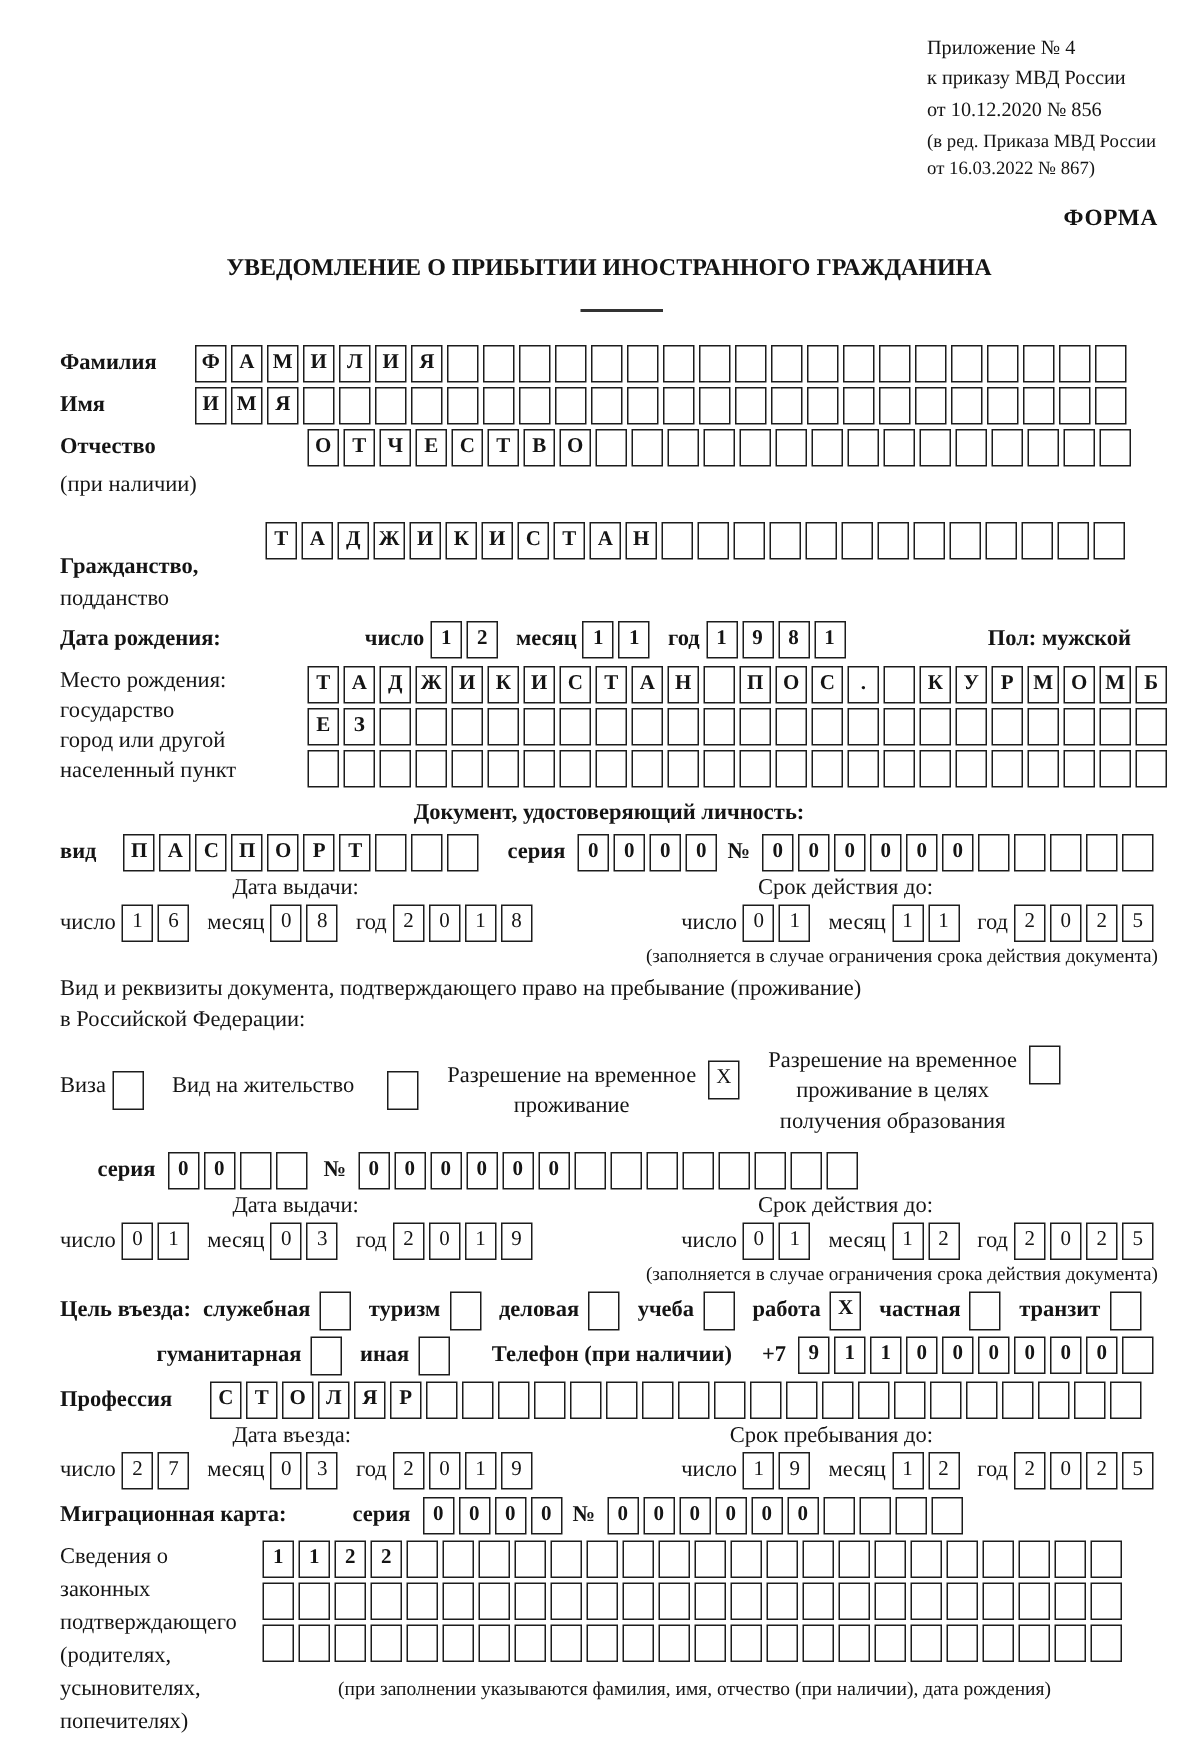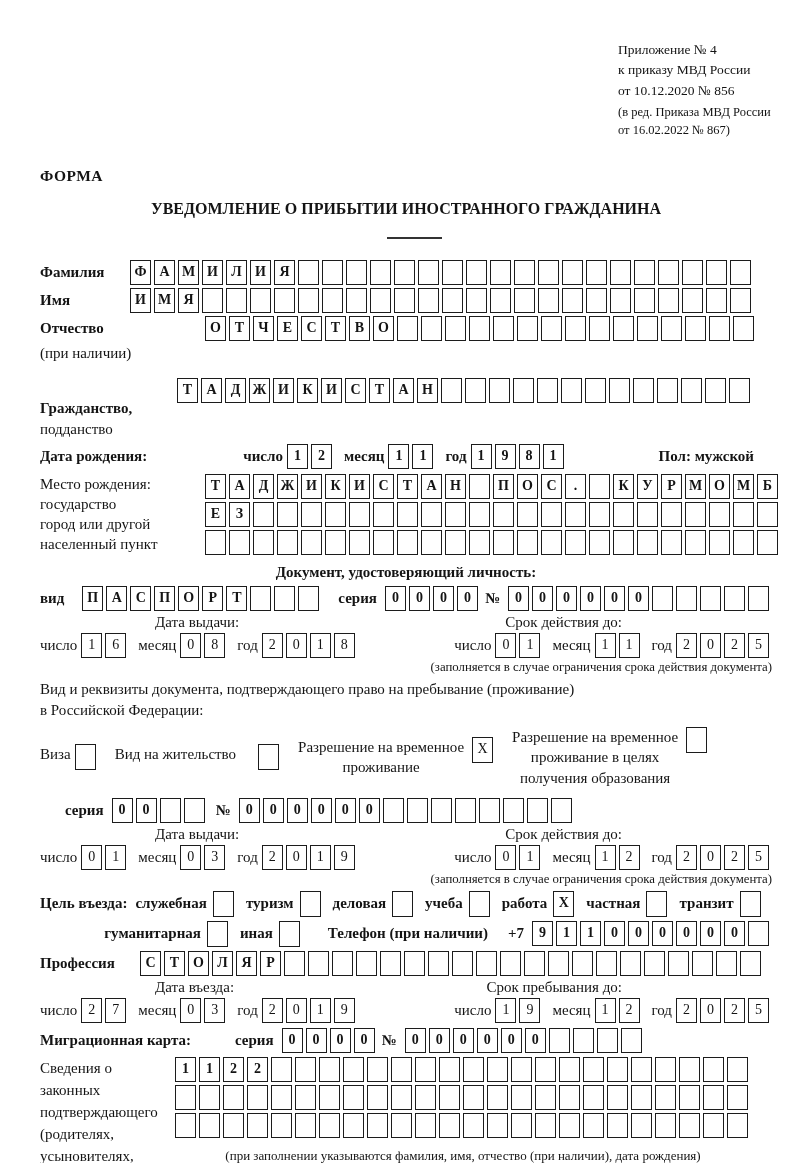--- a/index.html
+++ b/index.html
@@ -1,25 +1,25 @@
 <!DOCTYPE html>
 <html><head>
 <meta charset="utf-8">
 <style>
   html,body { margin:0; padding:0; background:#ffffff; }
   body {
     width:800px; height:1163px; overflow:hidden;
     font-family:"Liberation Serif", serif; color:#141414;
   }
-  .page { box-sizing:border-box; width:800px; height:1163px; padding:40px 28px 0 40px; }
+  .page { box-sizing:border-box; width:800px; height:1163px; padding:22px 28px 0 40px; }
 
   
   .ref-block { margin-left:578px; font-size:13.5px; line-height:1.5; }
   .ref-amend { margin-left:578px; font-size:12.5px; line-height:1.45; margin-top:2px; }
-  .forma { text-align:left; font-weight:bold; font-size:15.5px; margin-top:28px; letter-spacing:0.5px; }
+  .forma { text-align:right; font-weight:bold; font-size:15.5px; margin-top:16px; letter-spacing:0.5px; }
 
   .title { text-align:center; font-weight:bold; font-size:16px; line-height:1.55; margin-top:12px; }
   .title-blank { display:inline-block; width:55px; border-bottom:2px solid #333; margin-left:16px; height:14px; }
 
   .section-heading { font-weight:bold; font-size:15.3px; margin-top:20px; text-align:center; letter-spacing:0.3px; white-space:nowrap; }
 
   .form { margin-top:13px; }
   .frow { display:flex; align-items:center; margin-bottom:3px; white-space:nowrap;font-weight:bold; }
   .lbl { font-size:15px; }
   .subline { font-size:15px; line-height:18px; margin-bottom:2px; }
@@ -76,21 +76,21 @@
 
 <div class="page">
 
   <div class="ref-block">
     <div>Приложение № 4</div>
     <div>к приказу МВД России</div>
     <div>от 10.12.2020 № 856</div>
   </div>
   <div class="ref-amend">
     <div>(в ред. Приказа МВД России</div>
-    <div>от 16.02.2022 № 867)</div>
+    <div>от 16.03.2022 № 867)</div>
   </div>
 
   <div class="forma">ФОРМА</div>
 
   <div class="title">
     <div>УВЕДОМЛЕНИЕ О ПРИБЫТИИ ИНОСТРАННОГО ГРАЖДАНИНА</div>
     <div><span class="title-blank"></span></div>
   </div>
 
 

